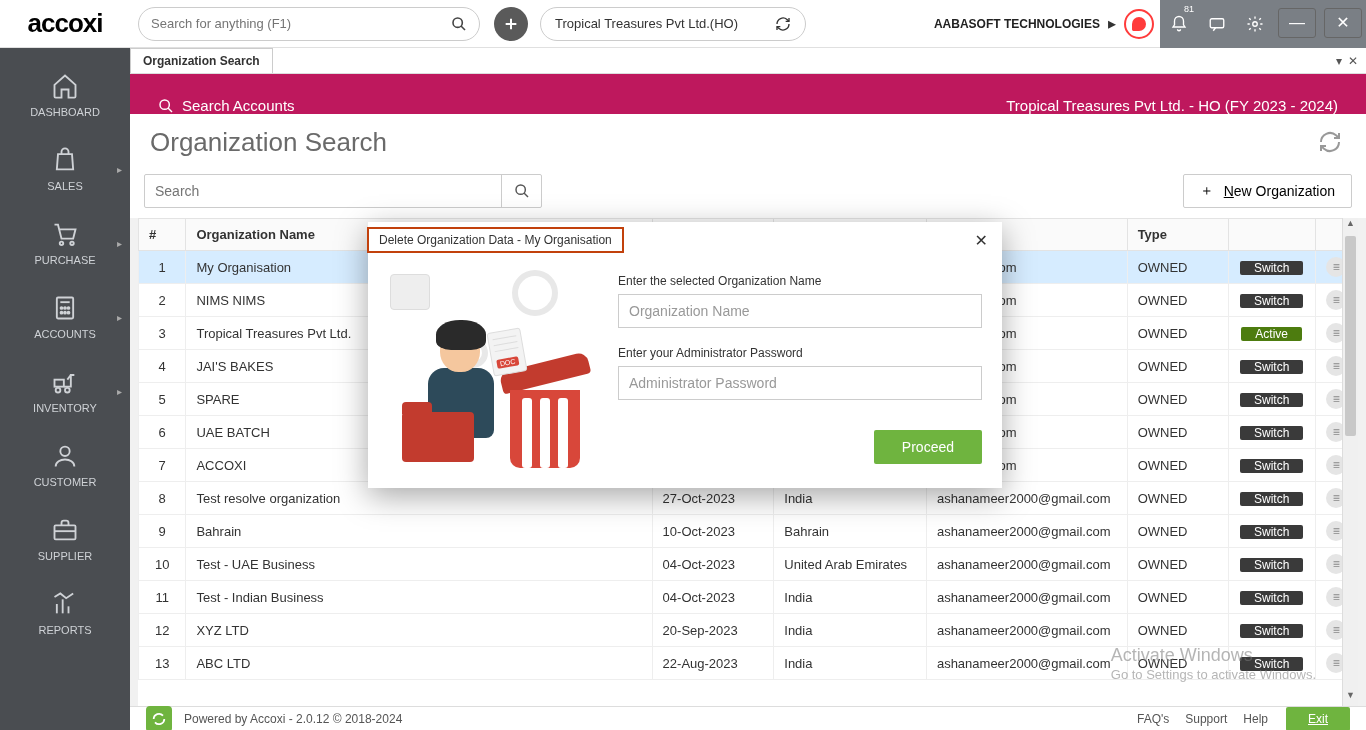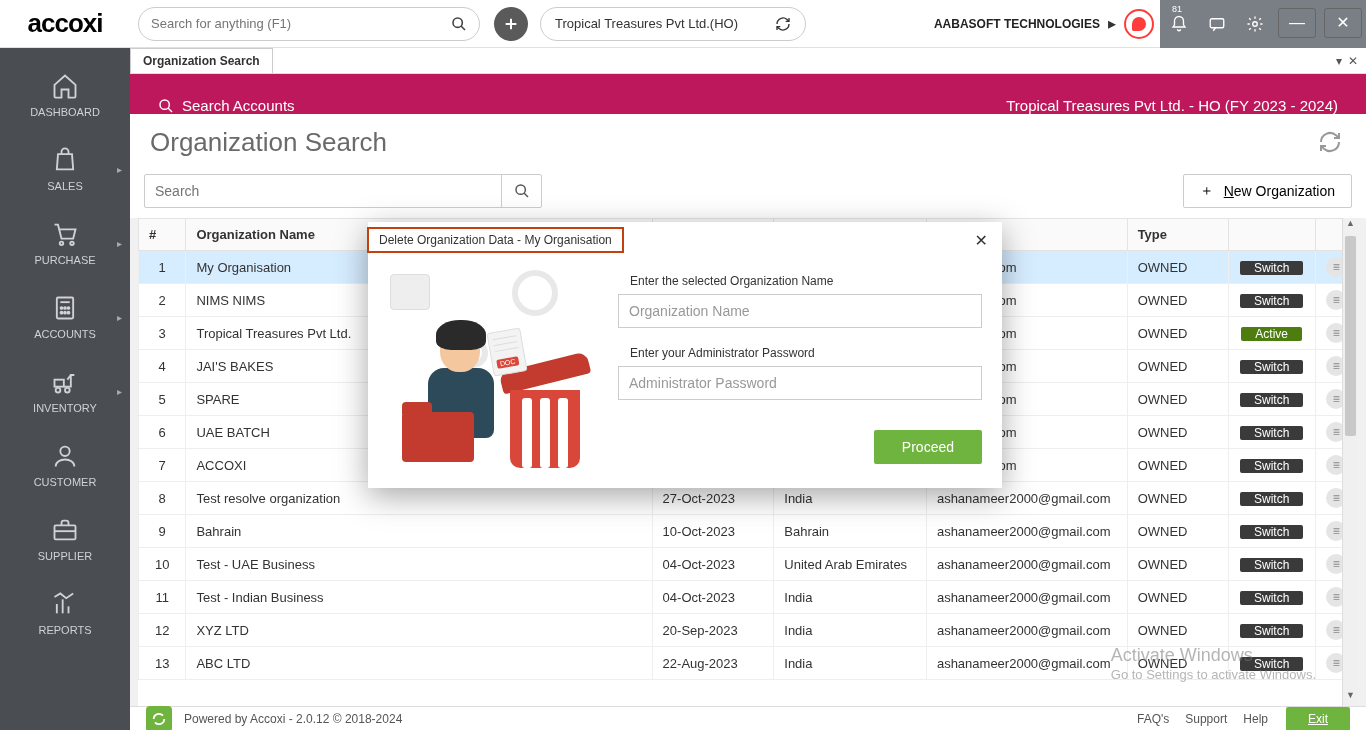--- a/index.html
+++ b/index.html
@@ -12,21 +12,21 @@
 .search-box input { border: none; outline: none; flex: 1; font-size: 13px; color: #666; }
 .search-box .sicon { color: #555; }
 .plus-circle { width: 34px; height: 34px; border-radius: 50%; background: #5a5a5a; color: #fff; display: flex; align-items: center; justify-content: center; margin-left: 14px; font-size: 18px; }
 .org-select { margin-left: 12px; display: flex; align-items: center; border: 1px solid #ccc; border-radius: 20px; height: 34px; width: 266px; padding: 0 14px; font-size: 13px; color: #333; justify-content: space-between; }
 .top-right { margin-left: auto; display: flex; align-items: center; height: 48px; }
 .company-name { font-size: 12px; font-weight: 600; color: #222; margin-right: 8px; }
 .avatar-circle { width: 30px; height: 30px; border-radius: 50%; border: 2px solid #ff3b3b; display: flex; align-items: center; justify-content: center; margin-right: 6px; }
 .avatar-circle .blob { width: 14px; height: 14px; background: #ff3b3b; border-radius: 50% 50% 50% 10%; }
 .top-icons { display: flex; background: #7a7f85; height: 48px; }
 .top-icon { width: 38px; display: flex; align-items: center; justify-content: center; color: #fff; position: relative; }
-.badge-count { position: absolute; top: 4px; right: 16px; font-size: 9px; color: #fff; margin-left: 24px; }
+.badge-count { position: absolute; top: 4px; right: 4px; font-size: 9px; color: #fff; margin-left: 24px; }
 .win-ctrls { display: flex; background: #7a7f85; height: 48px; }
 .win-ctrl { width: 38px; display: flex; align-items: center; justify-content: center; color: #fff; border: 1px solid #666; margin: 8px 4px; border-radius: 3px; height: 30px; }
 
 
 .sidebar { position: absolute; left: 0; top: 48px; bottom: 0; width: 130px; background: #4a4d51; color: #cfd2d6; padding-top: 10px; }
 .nav-item { display: flex; flex-direction: column; align-items: center; padding: 14px 0; font-size: 11px; cursor: pointer; position: relative; }
 .nav-item .nicon { font-size: 26px; margin-bottom: 6px; }
 .nav-item .arrow { position: absolute; right: 8px; top: 50%; transform: translateY(-50%); font-size: 10px; color: #aaa; }
 
 
@@ -92,21 +92,21 @@
 .illus .person { position:absolute; bottom:0; left:18px; width:110px; height:150px; }
 .illus .person .head{ position:absolute; top:10px; left:34px; width:40px; height:44px; background:#f5c79e; border-radius:50% 50% 46% 46%; }
 .illus .person .hair{ position:absolute; top:2px; left:30px; width:50px; height:30px; background:#2a2a2a; border-radius:48% 48% 30% 30%; }
 .illus .person .torso{ position:absolute; top:50px; left:22px; width:66px; height:70px; background:#2d4a5a; border-radius:16px 16px 8px 8px; }
 .illus .folder{ position:absolute; bottom:6px; left:14px; width:72px; height:50px; background:#c23b2e; border-radius:4px; }
 .illus .folder:before{ content:""; position:absolute; top:-10px; left:0; width:30px; height:12px; background:#c23b2e; border-radius:4px 4px 0 0;}
 .illus .paper{ position:absolute; top:62px; right:74px; width:34px; height:44px; background:#f3f3f3; border:1px solid #ddd; border-radius:3px; transform:rotate(-10deg); }
 .illus .paper .tag{ position:absolute; bottom:6px; left:4px; background:#d8473a; color:#fff; font-size:7px; padding:1px 3px; border-radius:2px; }
 .illus .cal { position:absolute; top:6px; left:2px; width:40px; height:36px; background:#eee; border-radius:4px; border:1px solid #ddd; }
 .form-side { flex: 1; }
-.form-label { font-size: 12px; color: #333; margin: 6px 12px; }
+.form-label { font-size: 12px; color: #333; margin: 6px 0; }
 .form-input { width: 100%; height: 34px; border: 1px solid #ccc; padding: 0 10px; font-size: 14px; color: #888; background:#fff; }
 .form-input::placeholder { color: #999; }
 .proceed-btn { float: right; background: #6fb43f; color: #fff; border: none; padding: 9px 28px; font-size: 14px; margin-top: 30px; border-radius: 2px; cursor:pointer; }
 
 svg { display: block; }
 </style>
 </head>
 <body>
 
 <div class="topbar">

